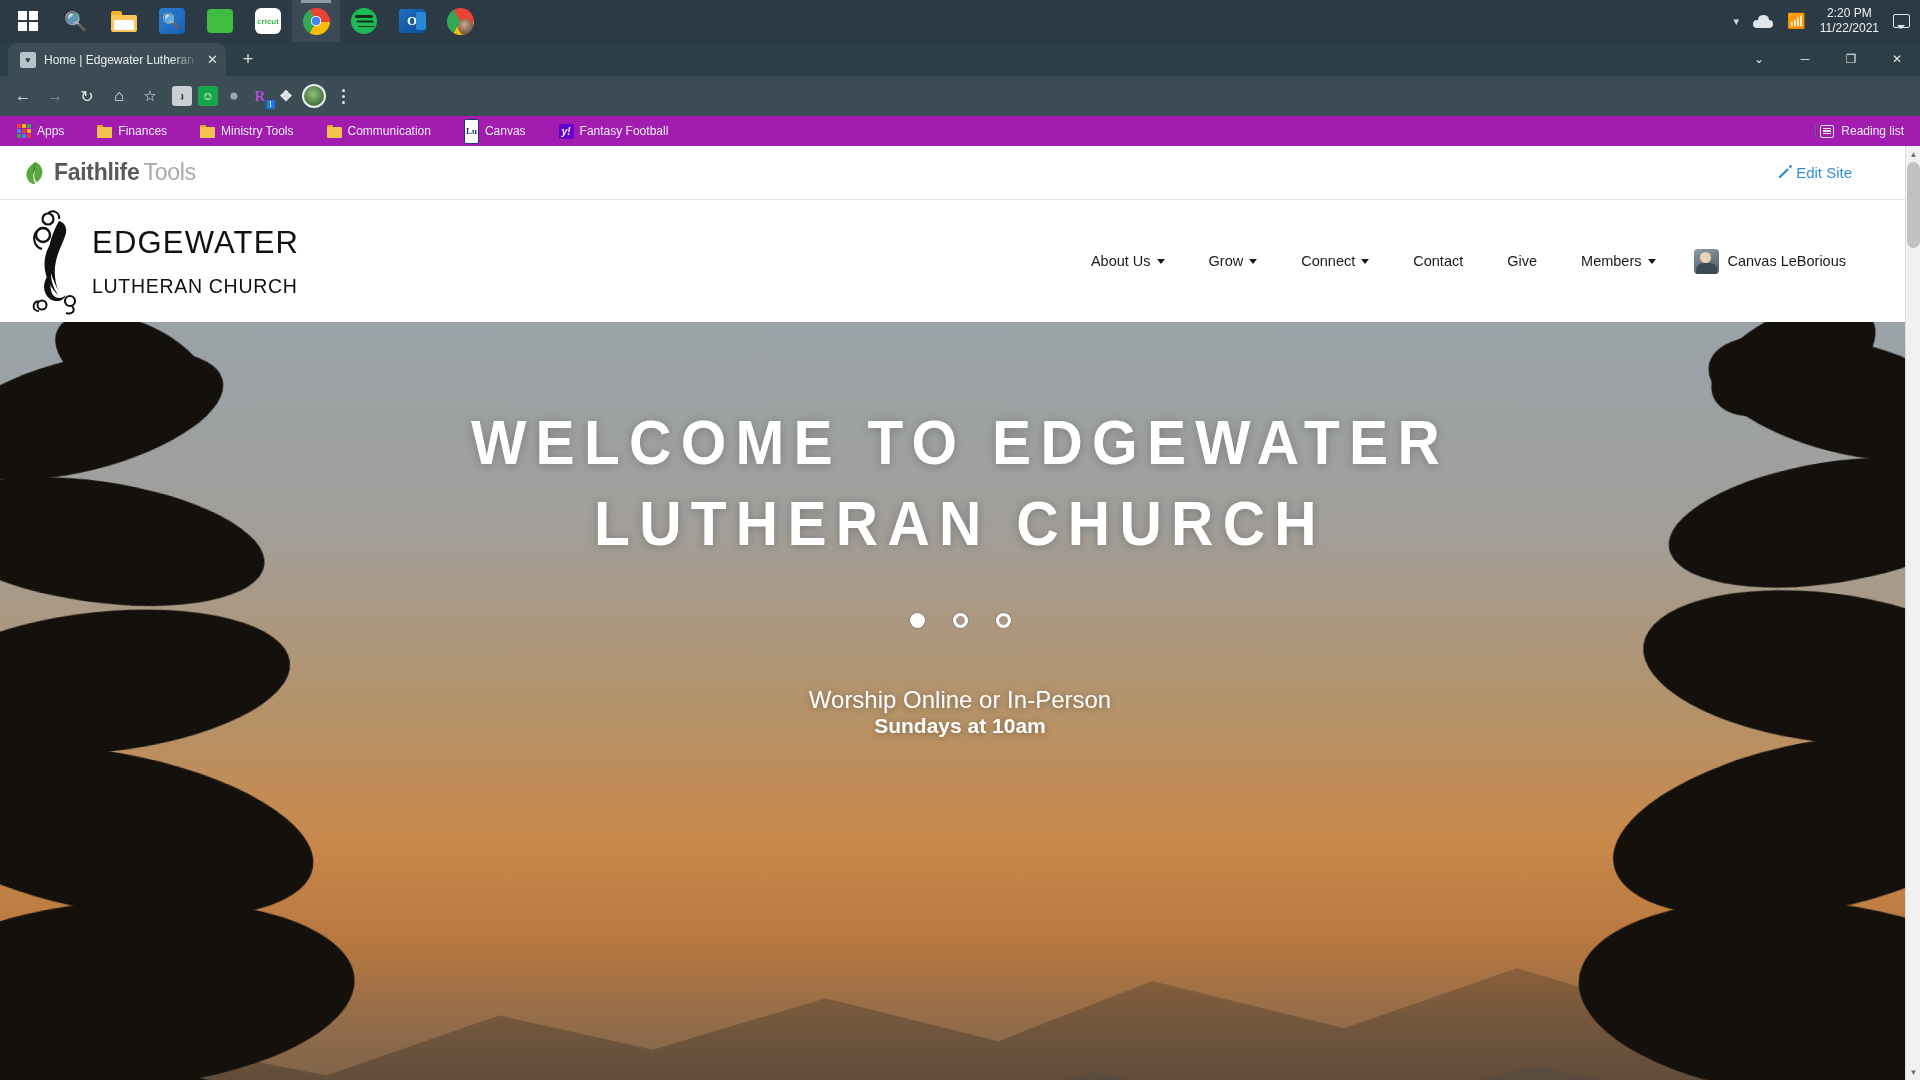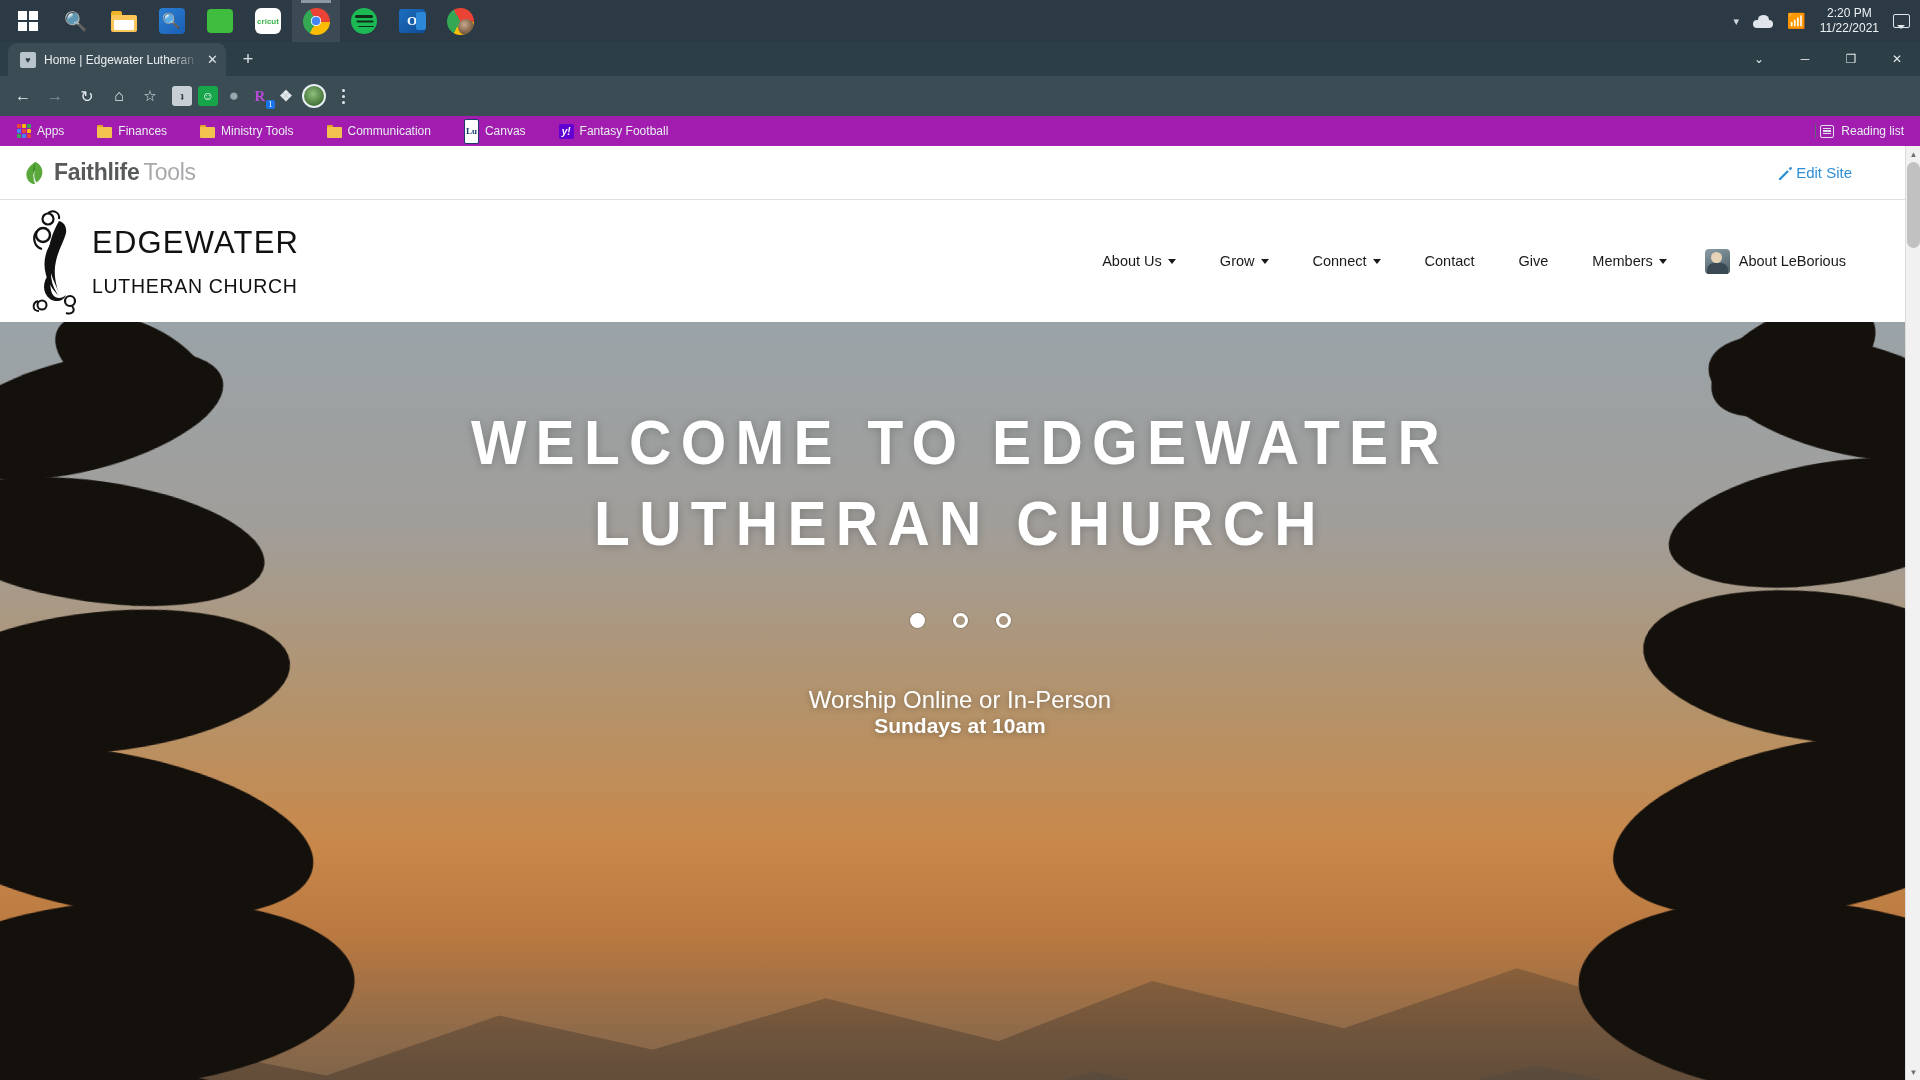--- a/index.html
+++ b/index.html
@@ -278,21 +278,21 @@
     display: flex; align-items: center; padding: 0 24px;
     position: relative;
   }
   .fl-logo { display: flex; align-items: center; gap: 9px; }
   .fl-leaf { width: 21px; height: 24px; position: relative; }
   .fl-leaf svg { display:block; }
   .fl-name { font-size: 23px; letter-spacing: -0.3px; }
   .fl-name b { color: #58595b; font-weight: bold; }
   .fl-name span { color: #a7a9ac; font-weight: 300; margin-left: 4px; }
   .edit-site {
-    margin-left: auto; display: flex; align-items: flex-end; gap: 3px;
+    margin-left: auto; display: flex; align-items: flex-start; gap: 3px;
     color: #2f8fd6; font-size: 15px; padding-right: 44px;
   }
   .pencil { transform: rotate(0deg); display:block; }
 
   .site-header {
     height: 122px; background: #fff;
     display: flex; align-items: center; padding: 0 24px 0 26px;
   }
   .church-logo { display: flex; align-items: center; gap: 4px; }
   .ornament { width: 62px; height: 108px; flex-shrink: 0; }
@@ -616,21 +616,21 @@
       </div>
       <div class="nav-link">
         <span>Give</span>
       </div>
       <div class="nav-link">
         <span>Members</span>
         <i class="caret"></i>
       </div>
       <div class="nav-user">
         <div class="nav-avatar"></div>
-        <span>About LeBorious</span>
+        <span>Canvas LeBorious</span>
       </div>
     </div>
   </div>
 
   <div class="hero">
     <div class="mtn"></div>
     <div class="mtn2"></div>
 
     <div class="tree-left">
       <div class="branch" style="left:-4%;top:4%;width:46%;height:12%;transform:rotate(-14deg);"></div>

